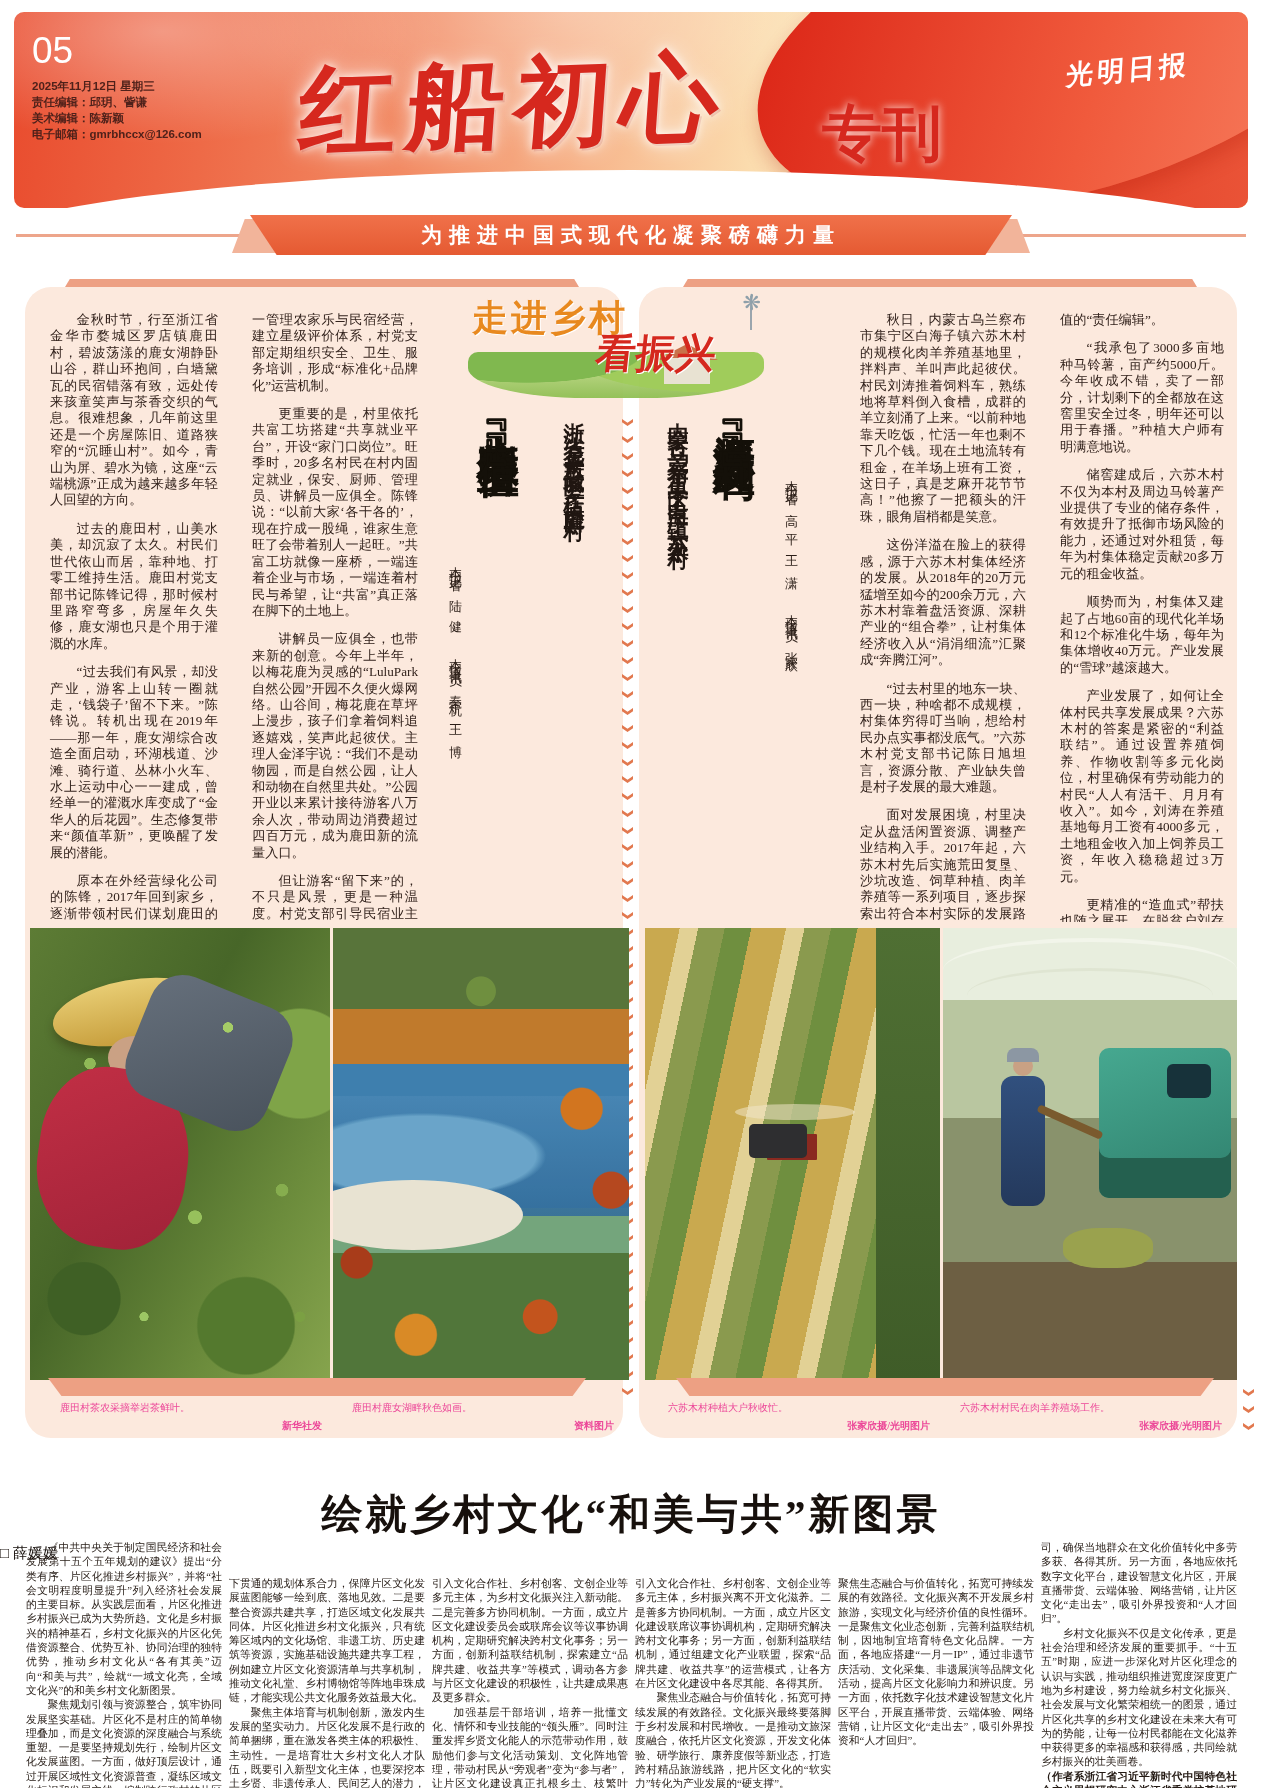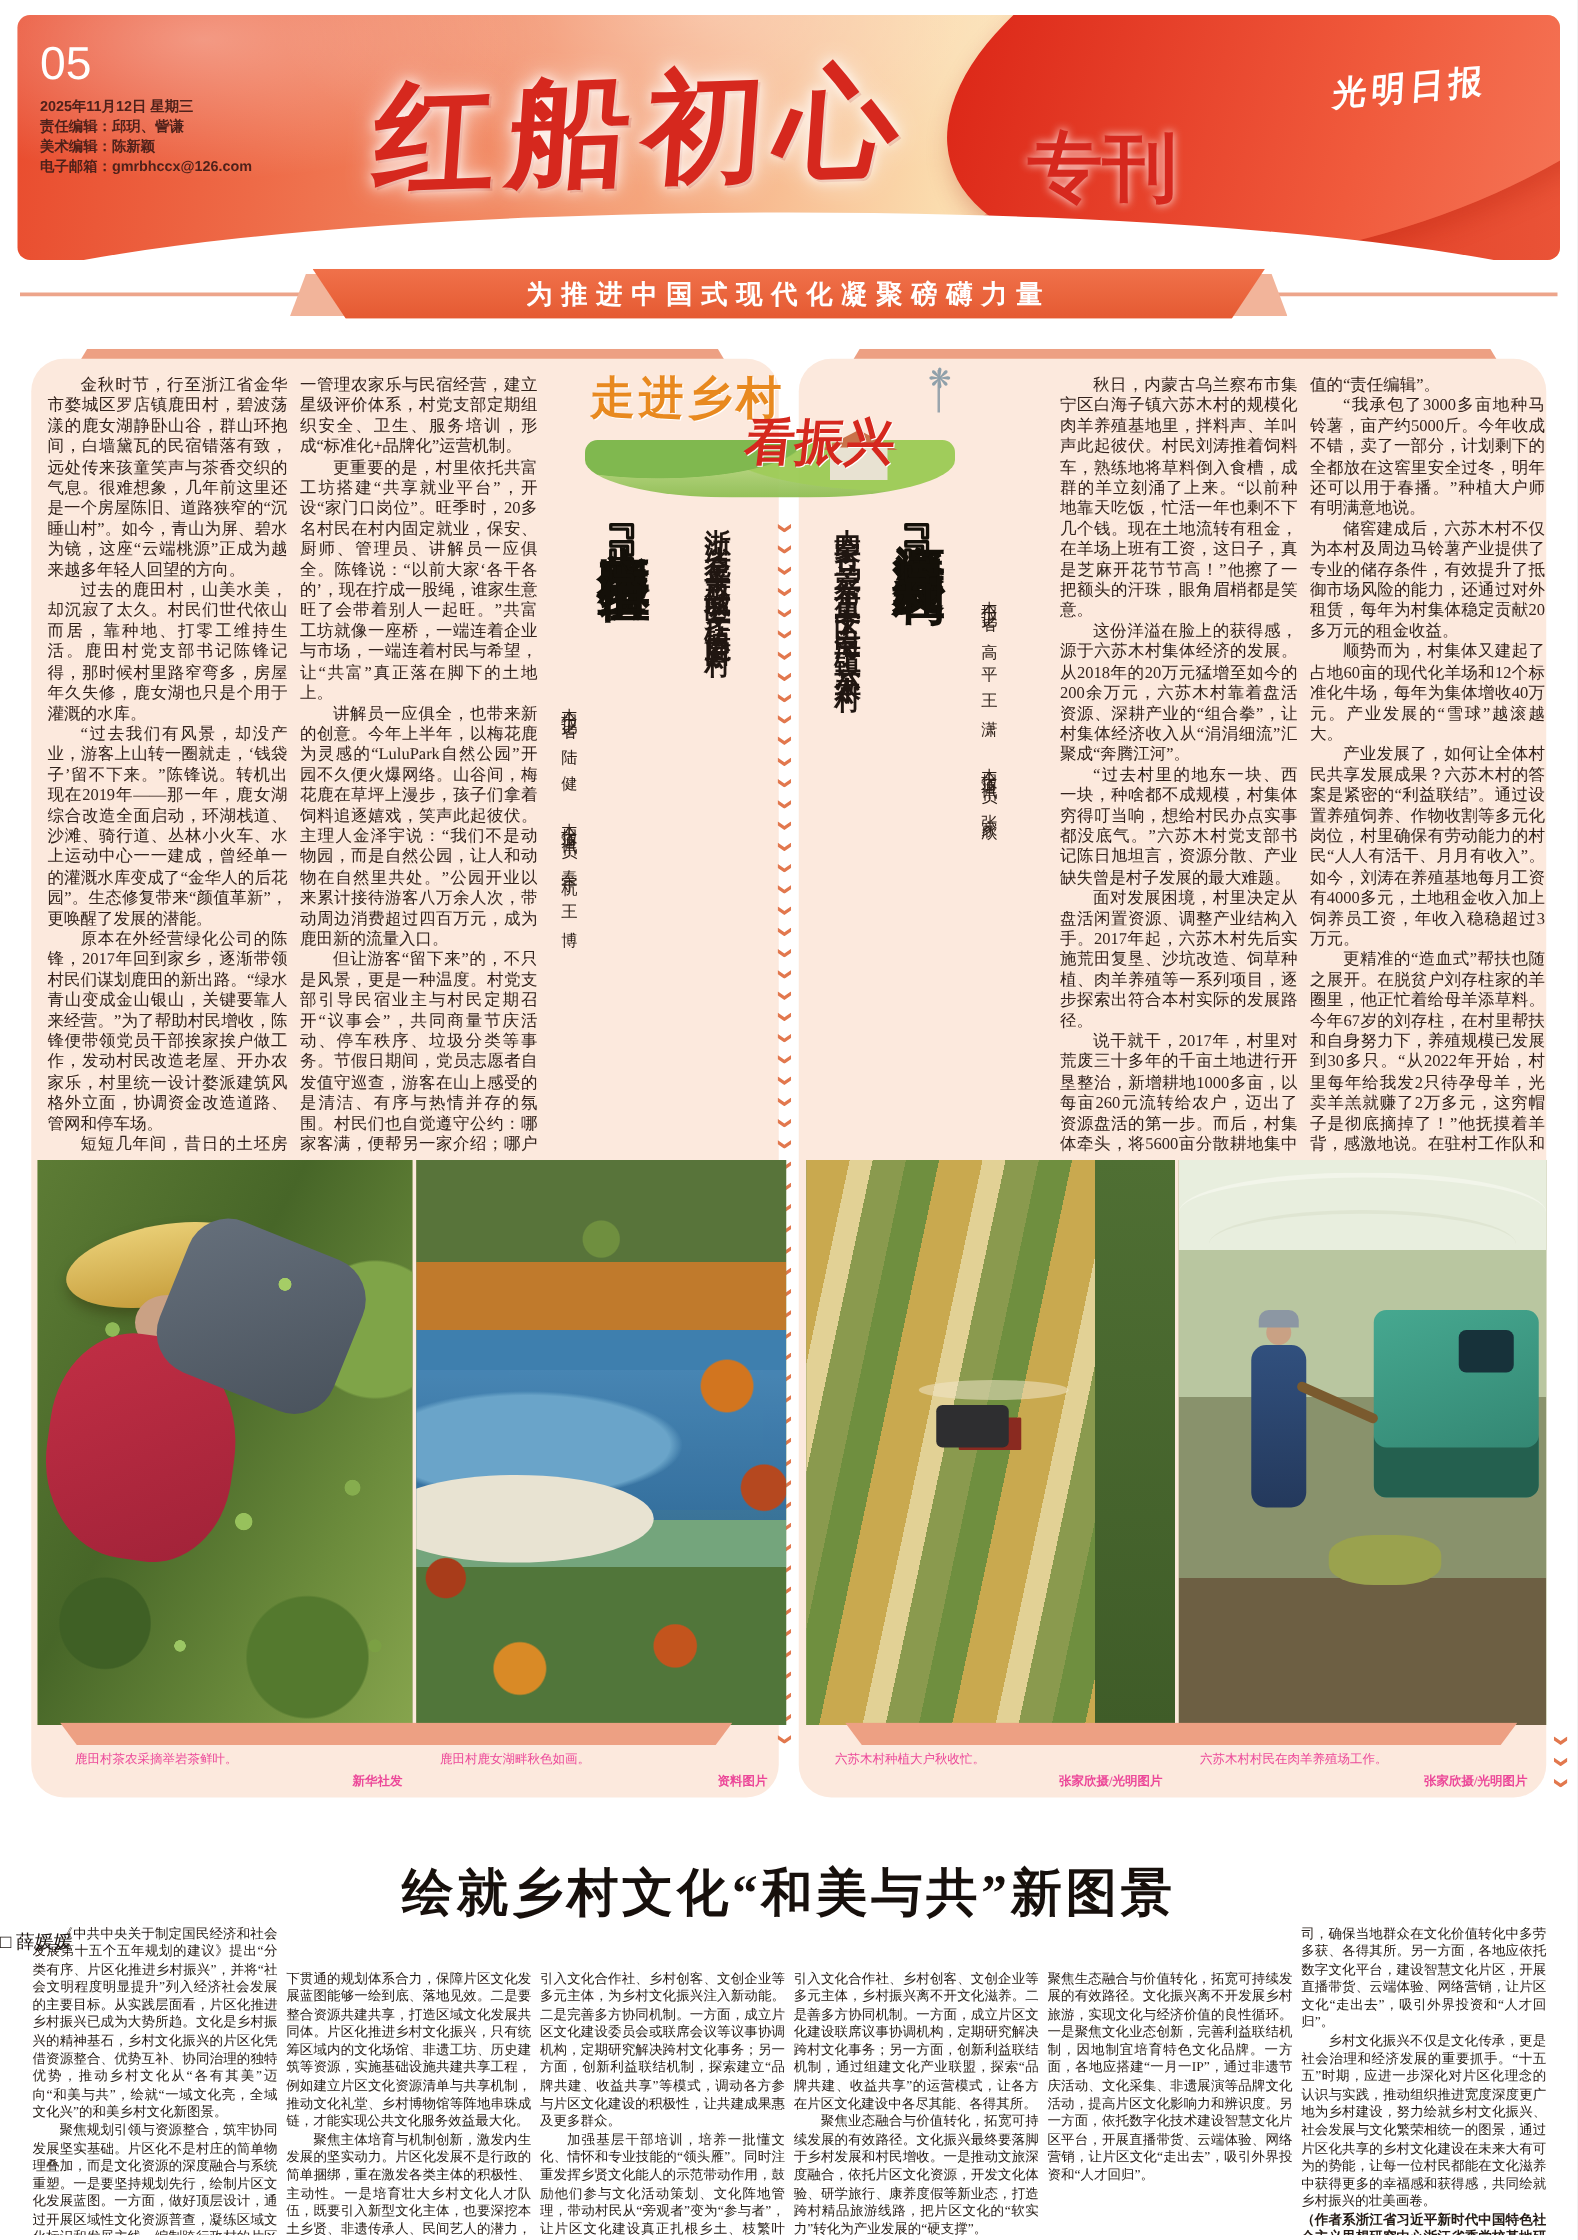--- a/index.html
+++ b/index.html
@@ -36,21 +36,21 @@
       display:flex;align-items:center;justify-content:center;}
   .banner span{font-family:"Liberation Sans",sans-serif;font-size:21px;font-weight:900;color:#fff;letter-spacing:7px;}
   
   .panel{position:absolute;top:287px;width:598px;height:1151px;background:#fce9dd;border-radius:26px;}
   .band-top{position:absolute;top:279px;width:520px;height:13px;background:#eda083;
       clip-path:polygon(1.5% 0,98.5% 0,100% 100%,0 100%);}
   .band-bot{position:absolute;top:1378px;width:538px;height:18px;background:#eda083;
       clip-path:polygon(0 0,100% 0,97.5% 100%,2.5% 100%);}
   
   .col{position:absolute;overflow:hidden;text-align:justify;font-size:13.2px;line-height:16.4px;color:#32221c;}
-  .col p{margin:0;}
+  .col p{margin:12px;}
   .col p.ind{text-indent:2em;}
   
   .vtext{writing-mode:vertical-rl;text-orientation:mixed;}
   .kicker{font-size:21px;font-weight:bold;letter-spacing:7px;color:#201611;}
   .bighead{font-size:42px;font-weight:900;letter-spacing:2px;color:#141009;}
   .byline{font-size:13px;letter-spacing:4px;color:#2a1d16;}
   
   .logo{position:absolute;left:468px;top:296px;width:296px;height:102px;}
   .logo-hills{position:absolute;left:0;bottom:0;width:100%;height:46px;
       background:radial-gradient(ellipse 70% 120% at 20% 0%,#7ab648 0 55%,transparent 56%),

